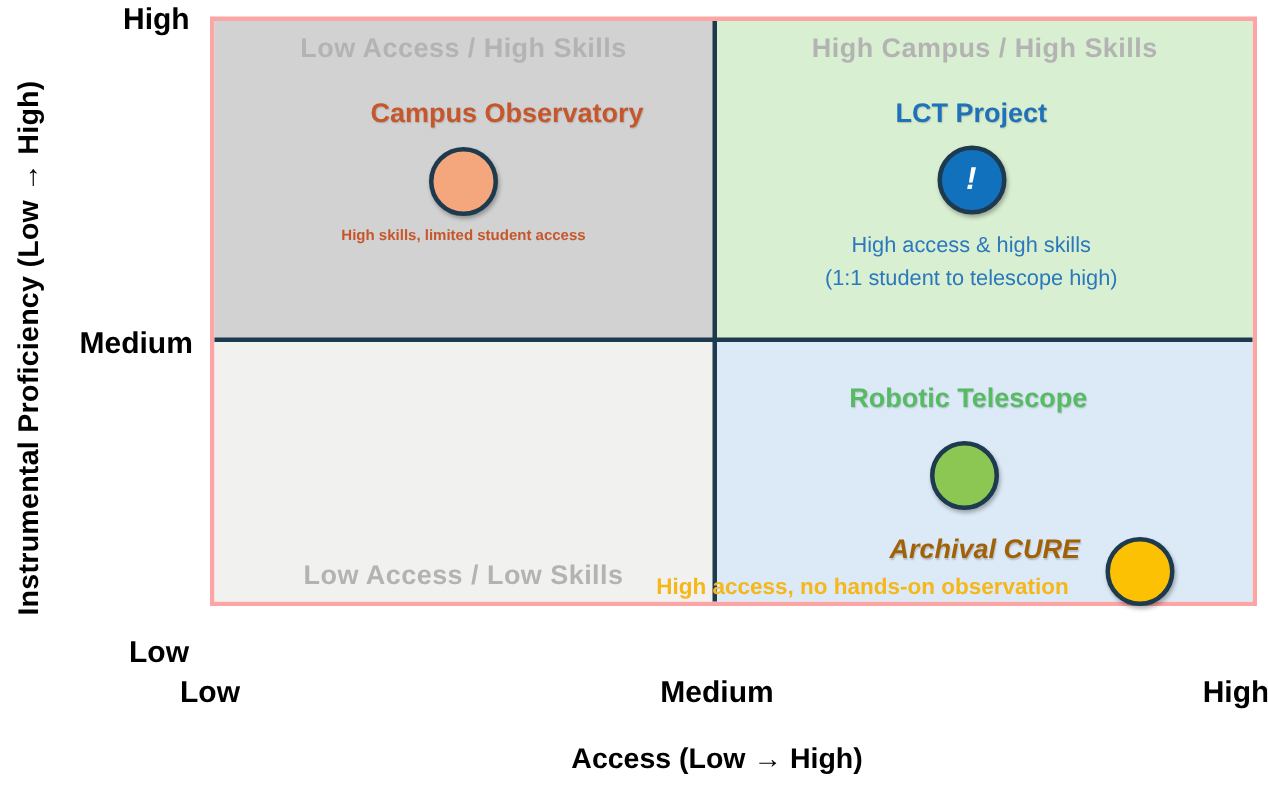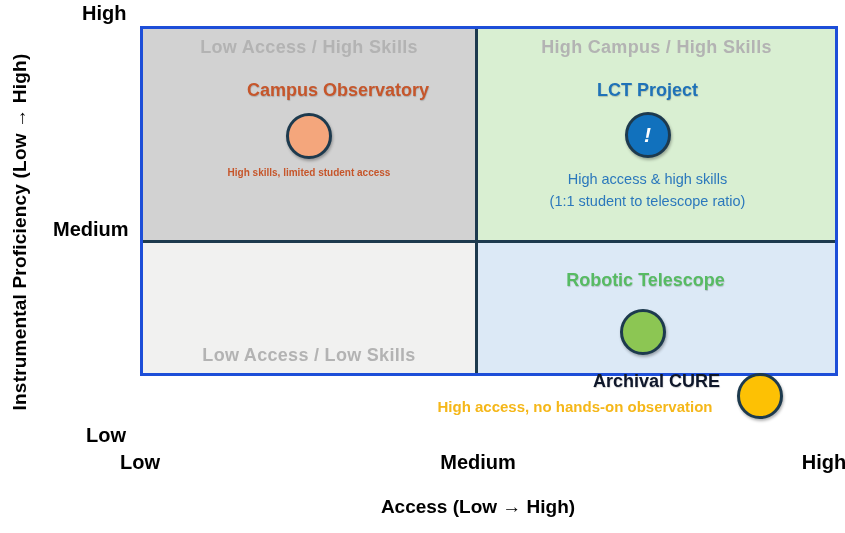--- a/index.html
+++ b/index.html
@@ -19,22 +19,22 @@
   .xtick{position:absolute;top:451px;transform:translateX(-50%);font-size:20px;font-weight:600;}
   .xtick.low{left:140px;}
   .xtick.medium{left:478px;}
   .xtick.high{left:824px;}
   .x-title{
     position:absolute;left:478px;top:496px;transform:translateX(-50%);
     font-size:19px;font-weight:600;white-space:nowrap;
   }
   
   .plot{
-    position:absolute;left:140px;top:26px;width:698px;height:350px;
-    border:3px solid #1d4ed8;box-sizing:border-box;
+    position:absolute;left:140px;top:11px;width:698px;height:393px;
+    border:3px solid #fca5a5;box-sizing:border-box;
     display:grid;grid-template-columns:335px 1fr;grid-template-rows:214px 1fr;
   }
   .quad{position:relative;box-sizing:border-box;}
   .quad.tl{border-right:3px solid #1d3a4e;border-bottom:3px solid #1d3a4e;}
   .quad.tr{border-bottom:3px solid #1d3a4e;}
   .quad.bl{border-right:3px solid #1d3a4e;}
   .qlabel{
     position:absolute;left:0;width:100%;text-align:center;
     font-size:18px;font-weight:bold;color:#b3b3b3;letter-spacing:.3px;white-space:nowrap;
   }
@@ -66,21 +66,21 @@
   .tr .circle{left:50%;margin-left:-32px;top:83px;}
   .tr .circle .glyph{
     color:#fff;font-size:21px;font-weight:bold;font-style:italic;line-height:1;
     transform:translateY(-1px);
   }
   .tr .icaption{top:139px;color:#2b78bc;font-weight:normal;font-size:14.5px;line-height:22px;transform:translateX(-9px);}
   
   .br .t-robotic{top:27px;color:#57bb63;transform:translateX(-11px);}
   .br .c-robotic{top:46px;color:#57bb63;font-size:15px;transform:translateX(-11px);white-space:nowrap;}
   .br .circle.green{left:142px;top:66px;}
-  .br .t-archival{top:128px;color:#0f172a;}
+  .br .t-archival{top:128px;color:#a16207;font-style:italic;}
   .br .c-archival{
     position:absolute;left:97px;top:155px;transform:translateX(-50%);
     width:auto;white-space:nowrap;color:#f5b719;font-size:15px;font-weight:bold;
   }
   .br .circle.gold{left:259px;top:130px;}
 </style>
 </head>
 <body>
 
 <div class="stage">
@@ -102,21 +102,21 @@
     </div>
 
     <div class="quad tr" style="background: rgb(217, 239, 210);">
       <div class="qlabel top">High Campus / High Skills</div>
       <div class="ititle">LCT Project</div>
       <div class="circle" style="background: rgb(17, 113, 189);">
         <span class="glyph">!</span>
       </div>
       <div class="icaption">
         <div>High access &amp; high skills</div>
-        <div>(1:1 student to telescope ratio)</div>
+        <div>(1:1 student to telescope high)</div>
       </div>
     </div>
 
     <div class="quad bl" style="background: rgb(241, 241, 240);">
       <div class="qlabel bottom">Low Access / Low Skills</div>
     </div>
 
     <div class="quad br" style="background: rgb(220, 233, 246);">
       <div class="ititle t-robotic">Robotic Telescope</div>
       <div class="circle green" style="background: rgb(140, 198, 83);"></div>

